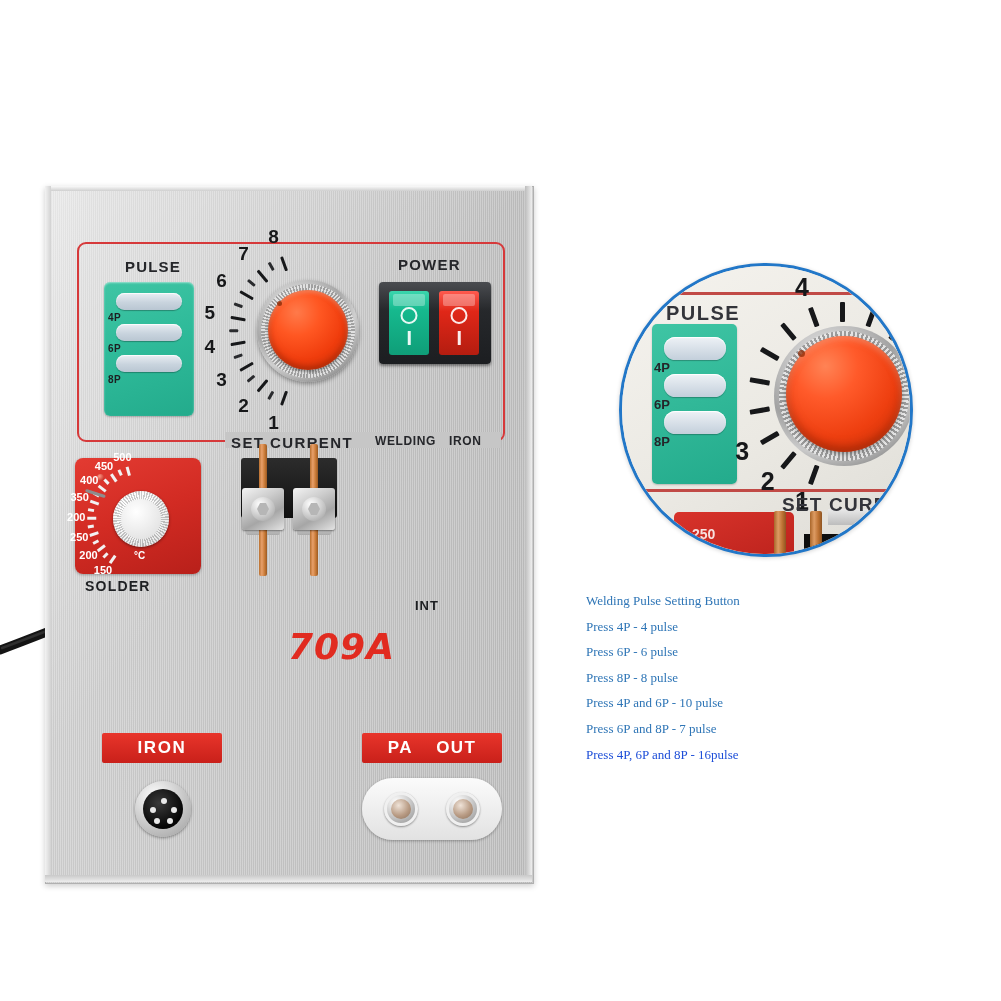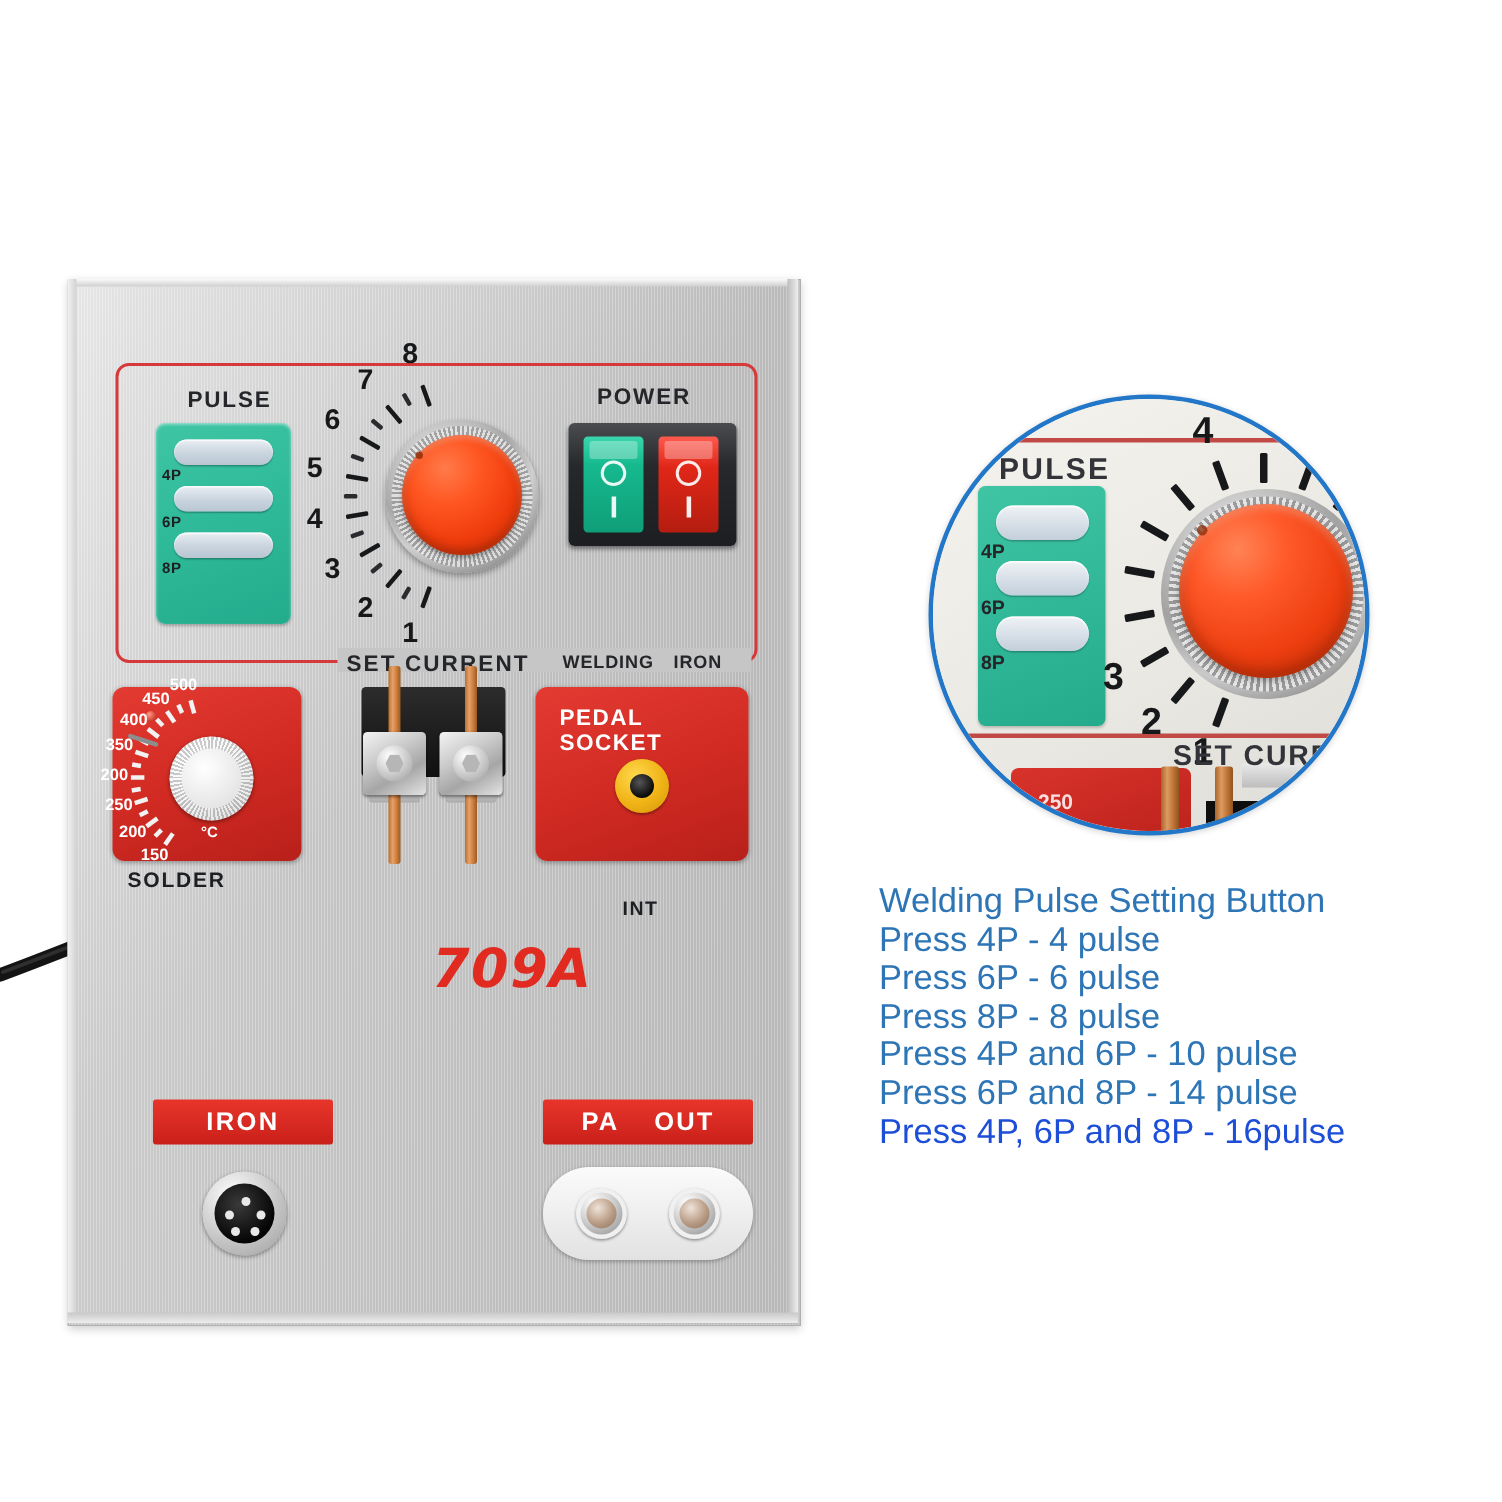--- a/index.html
+++ b/index.html
@@ -309,22 +309,22 @@
   .i-blackbar{position:absolute;left:182px;top:268px;width:110px;height:40px;background:#0e0e0e;}
   .i-rod{position:absolute;width:12px;height:70px;border-radius:2px;
     background:linear-gradient(90deg,#a9662a,#dd9b63 35%,#bd7233 70%,#8f5420 100%);}
   .i-rod.a{left:152px;top:245px;}
   .i-rod.b{left:188px;top:245px;}
   .i-metal{position:absolute;left:206px;top:243px;width:96px;height:16px;
     background:linear-gradient(180deg,#e9e9e9,#bdbdbd);}
 
   
   .notes{position:absolute;left:586px;top:588px;width:400px;}
-  .note-line{font-size:23px;color:#2e75b6;line-height:25.6px;white-space:nowrap;
-    font-family:Liberation Sans, sans-serif;}
+  .note-line{font-size:13px;color:#2e75b6;line-height:25.6px;white-space:nowrap;
+    font-family:Liberation Serif, serif;}
 </style>
 </head>
 <body>
 
 <div id="stage">
 
   <svg class="cord" viewBox="0 0 150 60">
     <path d="M150 4 C110 6, 70 26, 0 52" stroke="#141414" stroke-width="9" fill="none" stroke-linecap="round"></path>
     <path d="M150 3 C112 5, 72 24, 2 50" stroke="#3a3a3a" stroke-width="2.5" fill="none" stroke-linecap="round" opacity=".7"></path>
   </svg>
@@ -442,24 +442,20 @@
     <div class="elec-base"></div>
     <div class="rod up-l"></div>
     <div class="rod up-r"></div>
     <div class="clamp-foot l"></div>
     <div class="clamp-foot r"></div>
     <div class="rod dn-l"></div>
     <div class="rod dn-r"></div>
     <div class="clampbox l"></div>
     <div class="clampbox r"></div>
 
-    <div class="pedal-pad">
-      <div class="pedal-txt">PEDAL SOCKET</div>
-      <div class="pedal-jack"></div>
-    </div>
     <div class="int-lbl">INT</div>
 
     <div class="brand-model">709A</div>
 
     <div class="iron-tag">
       <span>IRON</span>
     </div>
     <div class="iron-socket">
       <div class="pin" style="left:26px;top:17px;"></div>
       <div class="pin" style="left:15px;top:26px;"></div>
@@ -529,17 +525,17 @@
       <div class="i-setcur">SET CURRE</div>
     </div>
   </div>
 
   <div class="notes" id="notes">
       <div class="note-line" style="color: rgb(46, 117, 182);">Welding Pulse Setting Button</div>
       <div class="note-line" style="color: rgb(46, 117, 182);">Press 4P - 4 pulse</div>
       <div class="note-line" style="color: rgb(46, 117, 182);">Press 6P - 6 pulse</div>
       <div class="note-line" style="color: rgb(46, 117, 182);">Press 8P - 8 pulse</div>
       <div class="note-line" style="color: rgb(46, 117, 182);">Press 4P and 6P - 10 pulse</div>
-      <div class="note-line" style="color: rgb(46, 117, 182);">Press 6P and 8P - 14 pulse</div>
+      <div class="note-line" style="color: rgb(46, 117, 182);">Press 6P and 8P - 7 pulse</div>
       <div class="note-line" style="color: #1d4ed8;">Press 4P, 6P and 8P - 16pulse</div>
     </div>
 
 </div>
 
 </body></html>

